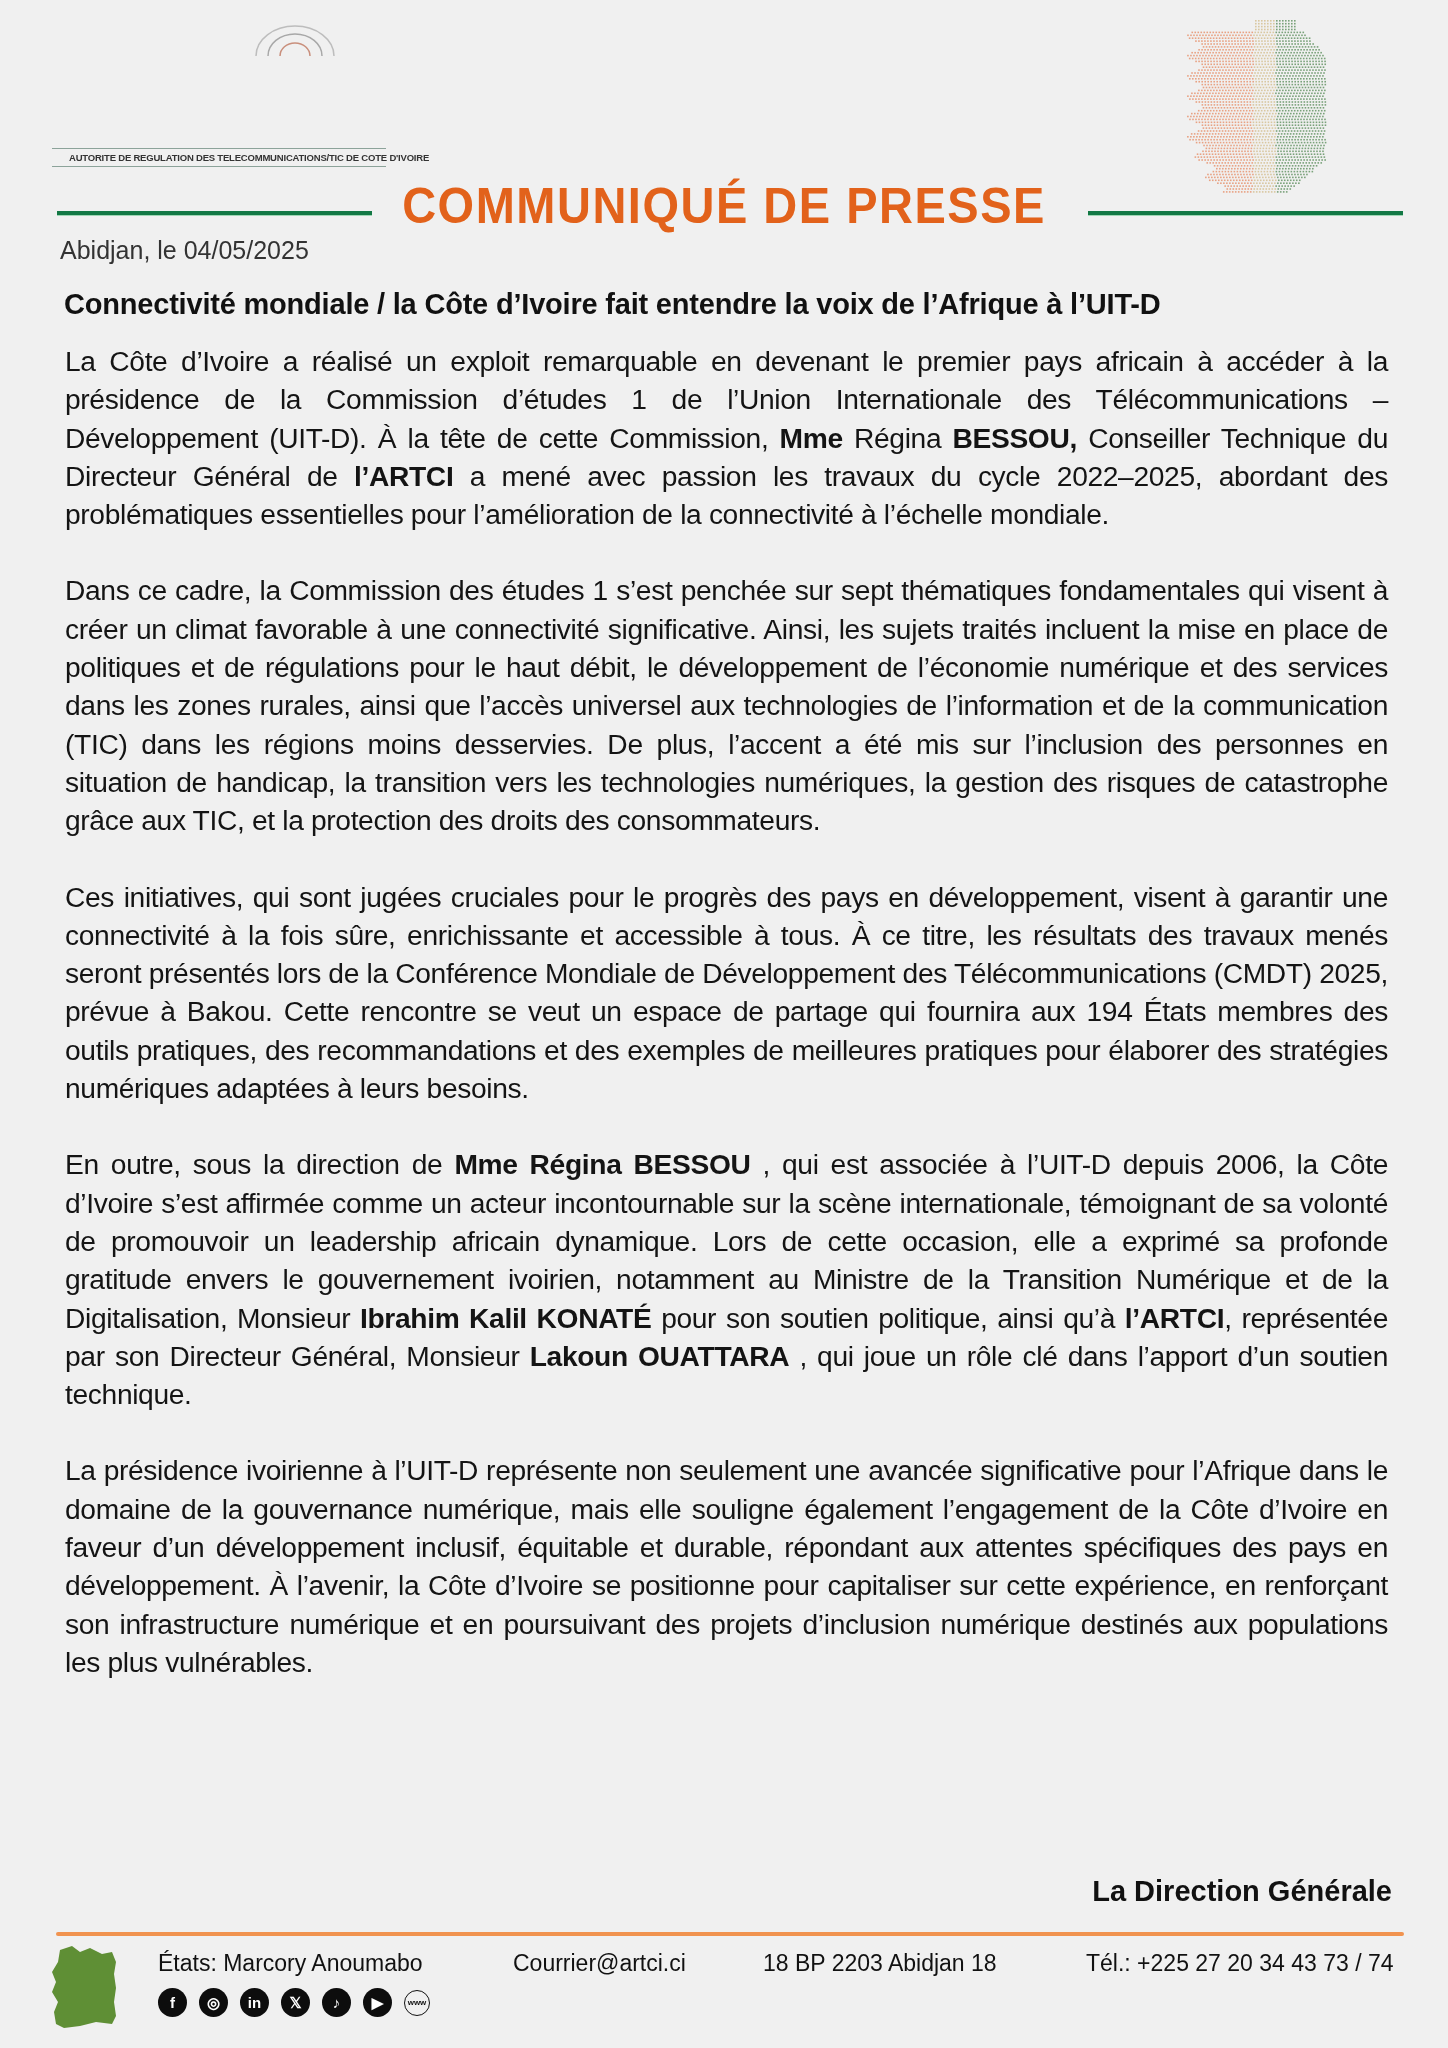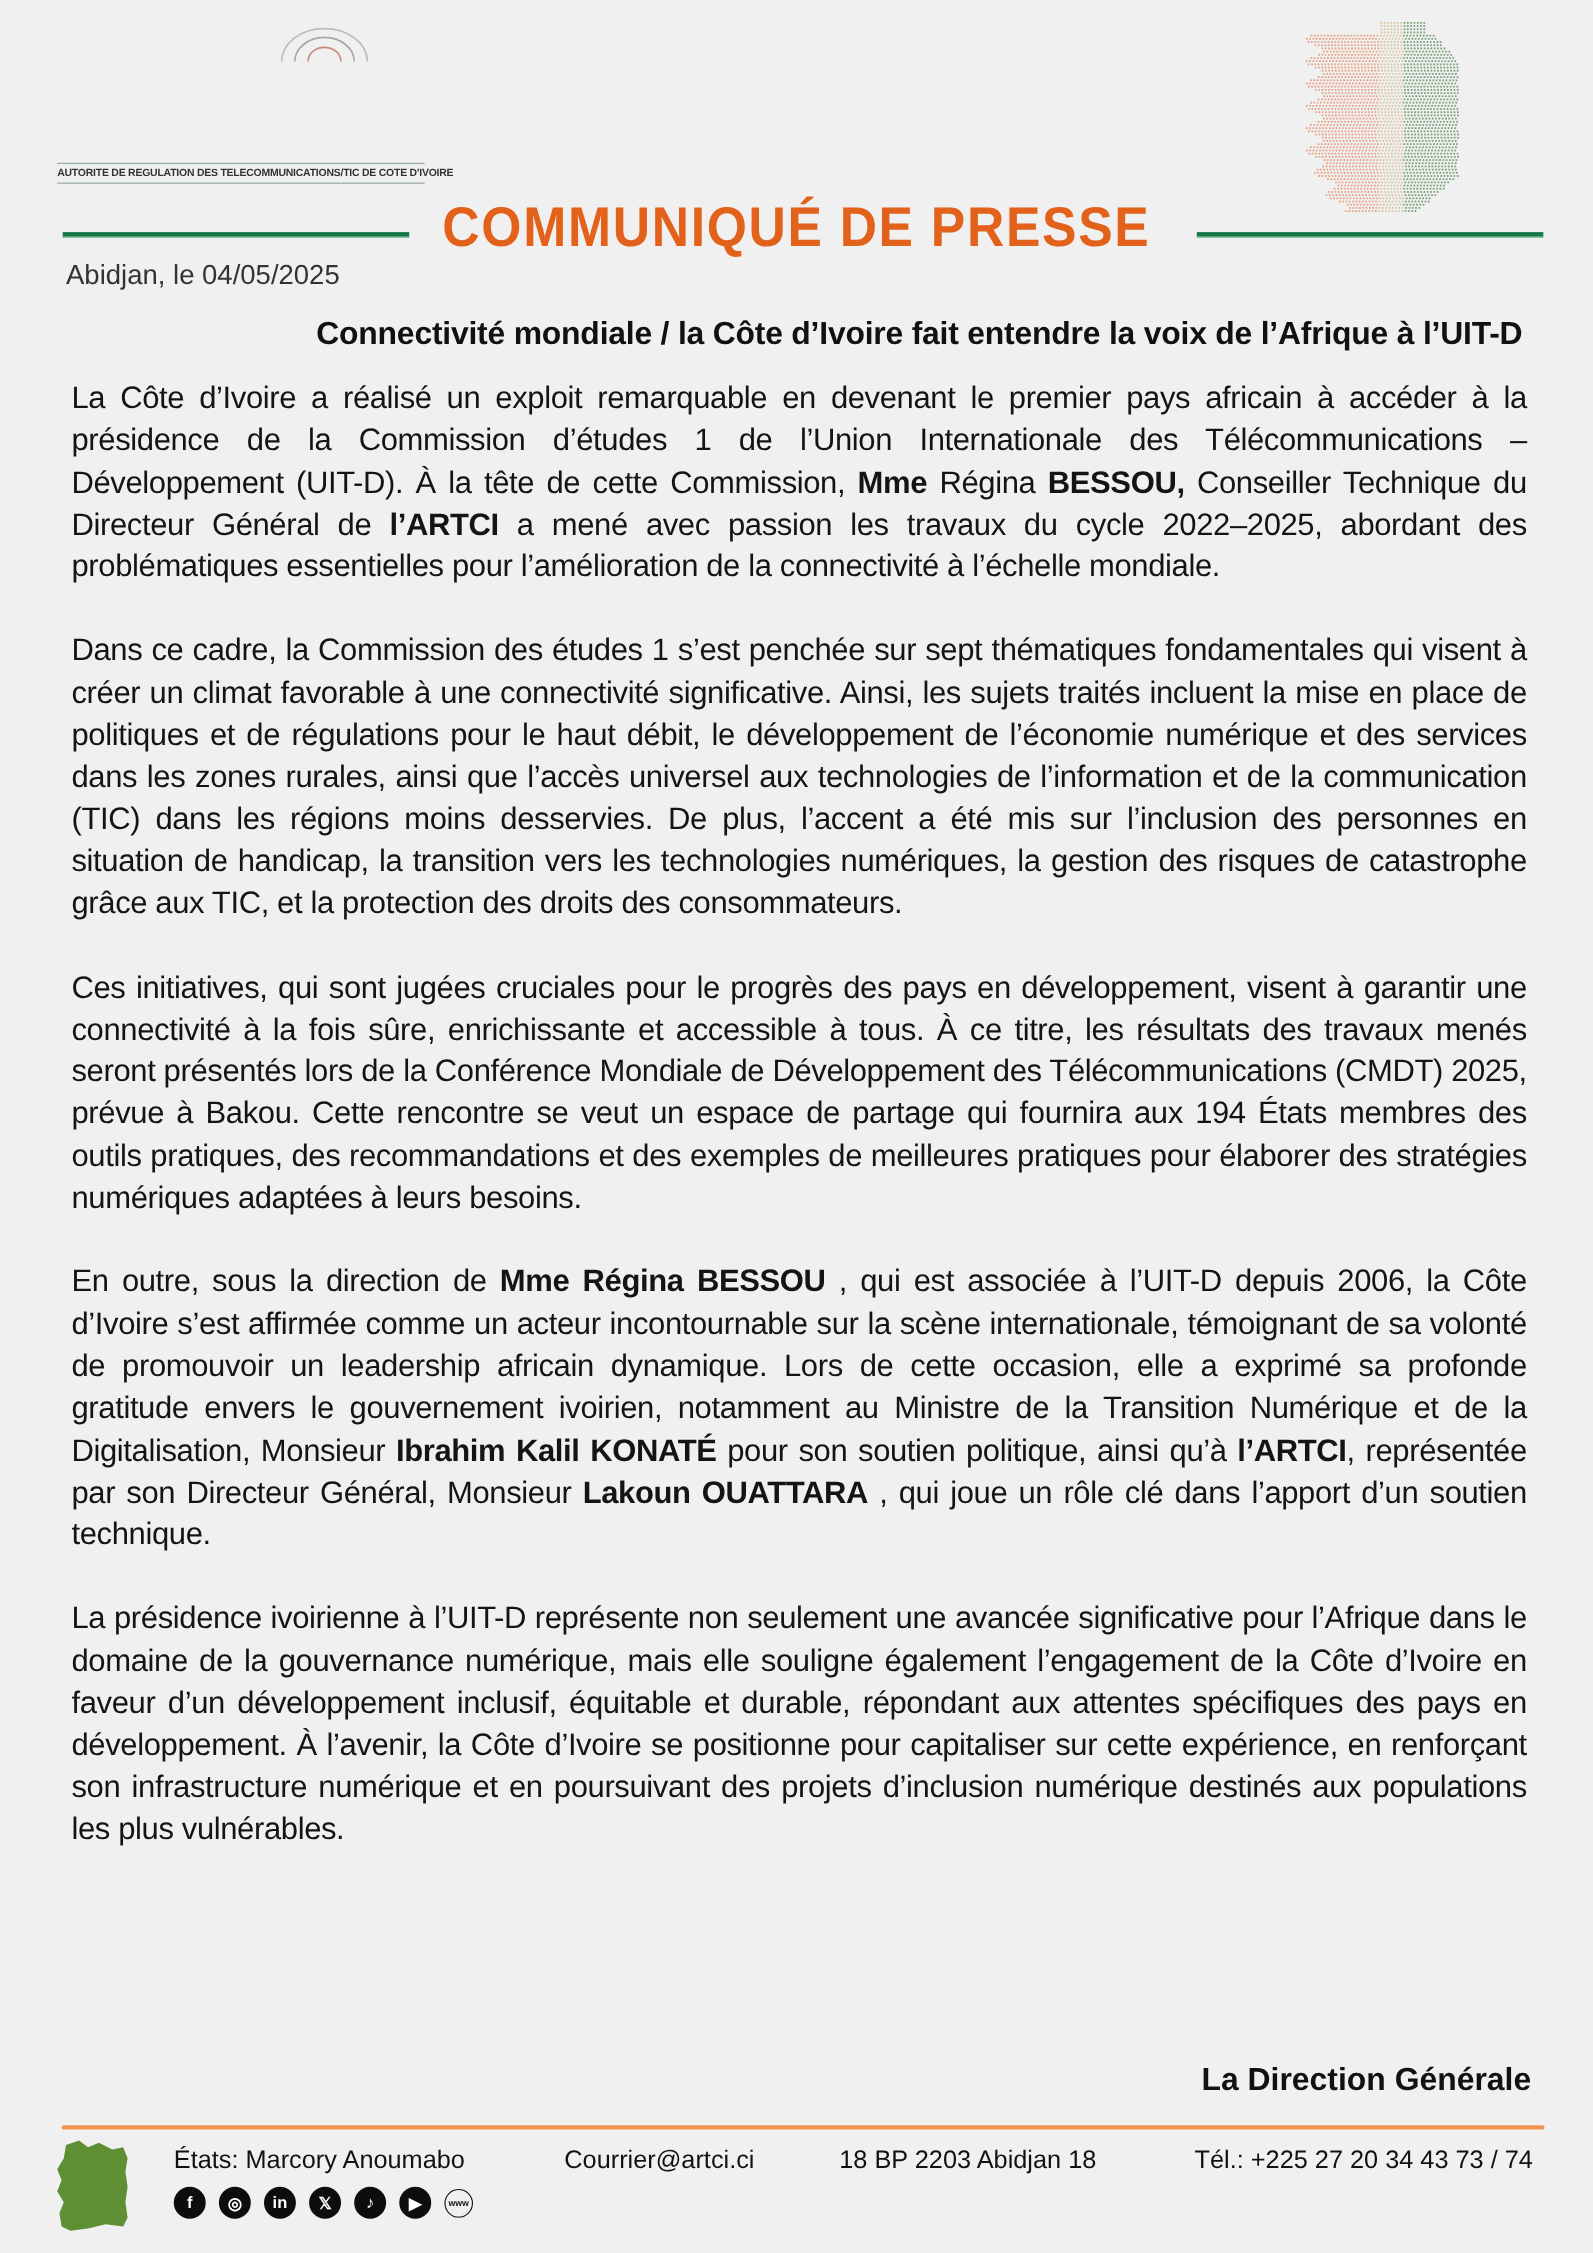--- a/index.html
+++ b/index.html
@@ -9,32 +9,32 @@
   }
   .logo { position: absolute; left: 50px; top: 10px; width: 340px; height: 150px; }
   .logo-text { position: absolute; left: 0; top: 30px; font-size: 102px; font-weight: 400; letter-spacing: 1px; line-height: 1; }
   .logo-text .l1 { color: #9a9a9a; }
   .logo-text .l2 { color: #8a8a8a; }
   .logo-text .l3 { color: #6e6e6e; }
   .logo-text .l4 { color: #444; }
   .logo-text .l5 { color: #2b2b2b; }
   .logo-arcs { position: absolute; left: 200px; top: 12px; }
   .logo-rule { position: absolute; left: 2px; width: 334px; height: 1px; background: #8ca39a; }
-  .logo-sub { position: absolute; left: 2px; top: 142px; font-size: 9.5px; color: #333; font-weight: 700; letter-spacing: -0.2px; white-space: nowrap; }
+  .logo-sub { position: absolute; left: 19px; top: 142px; font-size: 9.5px; color: #333; font-weight: 700; letter-spacing: -0.2px; white-space: nowrap; }
 
   .ci-map { position: absolute; left: 1165px; top: 8px; }
 
   .green-rule { position: absolute; height: 4px; background: #137845; border-bottom: 1px solid #9fd6b4; }
   .title {
     position: absolute; left: 0; width: 1448px; top: 178px; text-align: center;
     color: #e2621b; font-size: 47px; font-weight: 700; letter-spacing: 1.5px;
     transform: scaleY(1.08);
   }
   .dateline { position: absolute; left: 60px; top: 236px; font-size: 25px; color: #333; }
-  .headline { position: absolute; left: 64px; top: 288px; width: 1320px; font-size: 29px; font-weight: 700; color: #111; white-space: nowrap; letter-spacing: -0.2px; text-align: right; }
+  .headline { position: absolute; left: 64px; top: 288px; width: 1320px; font-size: 29px; font-weight: 700; color: #111; white-space: nowrap; letter-spacing: -0.2px; }
 
   .body { position: absolute; left: 65px; top: 342px; width: 1323px; }
   .para {
     margin: 0 0 38px 0; font-size: 28.2px; line-height: 38.3px; text-align: justify; color: #141414;
     letter-spacing: -0.35px; word-spacing: 0px;
   }
   .para b { font-weight: 700; }
 
   .signature { position: absolute; right: 56px; top: 1875px; font-size: 29px; font-weight: 700; color: #111; }
   .orange-rule { position: absolute; left: 56px; top: 1932px; width: 1348px; height: 4px; background: #f1934f; border-radius: 2px; }

